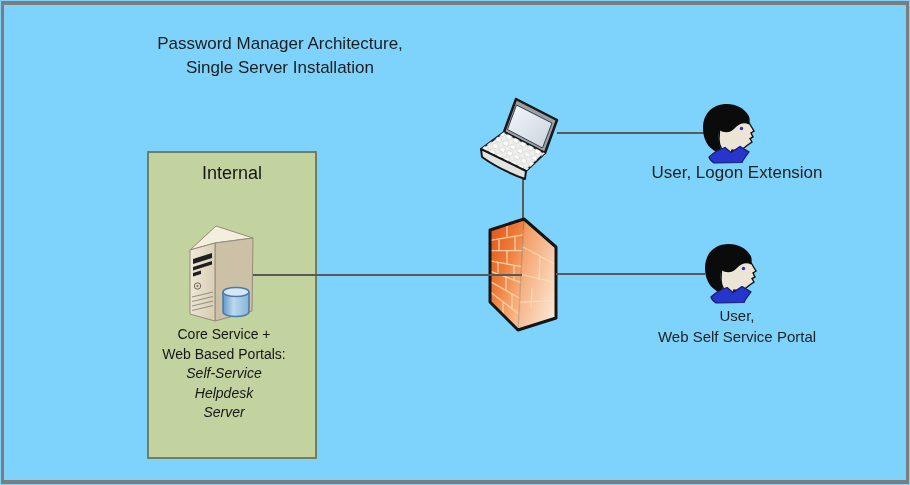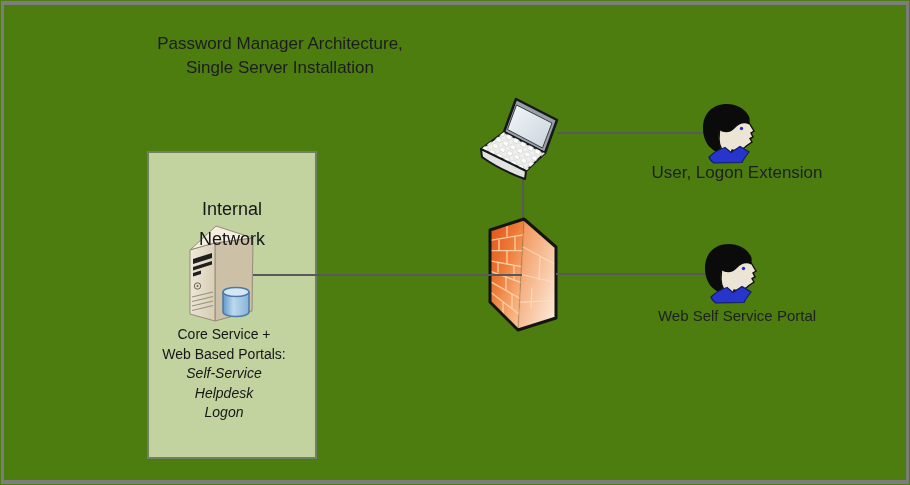--- a/index.html
+++ b/index.html
@@ -1,24 +1,24 @@
 <!DOCTYPE html>
 <html><head>
 <meta charset="utf-8">
 <style>
   html,body{margin:0;padding:0;background:#fff;}
   .canvas{
-    position:relative;width:910px;height:485px;background:#4d7c0f;
+    position:relative;width:910px;height:485px;background:#7dd3fc;
     font-family:"Liberation Sans",sans-serif;color:#1f1f1f;overflow:hidden;
   }
   .frame{position:absolute;inset:1px;border:3px solid #7d7d7d;border-top-width:4px;border-bottom-width:4px;pointer-events:none;}
   .label{position:absolute;text-align:center;}
   .title{left:110px;top:32px;width:340px;font-size:17px;line-height:24px;color:#1c1c1c;}
   .greenbox{position:absolute;left:147px;top:151px;width:170px;height:308px;background:#c3d3a0;border:2px solid #708063;box-sizing:border-box;}
-  .net-label{left:147px;top:158px;width:170px;font-size:18px;line-height:30px;color:#161616;margin-top:36px;}
+  .net-label{left:147px;top:158px;width:170px;font-size:18px;line-height:30px;color:#161616;}
   .server-caption{left:150px;top:325px;width:148px;font-size:14px;line-height:19.5px;color:#161616;}
   .server-caption .it{font-style:italic;}
   .fw-label{left:440px;top:335px;width:170px;font-size:15px;line-height:22px;}
   .user1-label{left:617px;top:163px;width:240px;font-size:17px;line-height:20px;}
   .user2-label{left:616px;top:305px;width:242px;font-size:15px;line-height:21px;}
   svg.overlay{position:absolute;left:0;top:0;}
 </style>
 </head>
 <body>
 
@@ -142,34 +142,34 @@
     <use href="#user-head-proto" transform="translate(700,240)"></use>
   </svg>
 
   <div class="label title">
     <div>Password Manager Architecture,</div>
     <div>Single Server Installation</div>
   </div>
 
   <div class="label net-label">
     <div>Internal</div>
-    <div>Network</div>
   </div>
 
   <div class="label server-caption">
     <div>Core Service +</div>
     <div>Web Based Portals:</div>
     <div class="it">Self-Service</div>
     <div class="it">Helpdesk</div>
-    <div class="it">Logon</div>
+    <div class="it">Server</div>
   </div>
 
 
   <div class="label user1-label">
     <div>User, Logon Extension</div>
   </div>
 
   <div class="label user2-label">
+    <div>User,</div>
     <div>Web Self Service Portal</div>
   </div>
 
   <div class="frame"></div>
 </div>
 
 </body></html>

